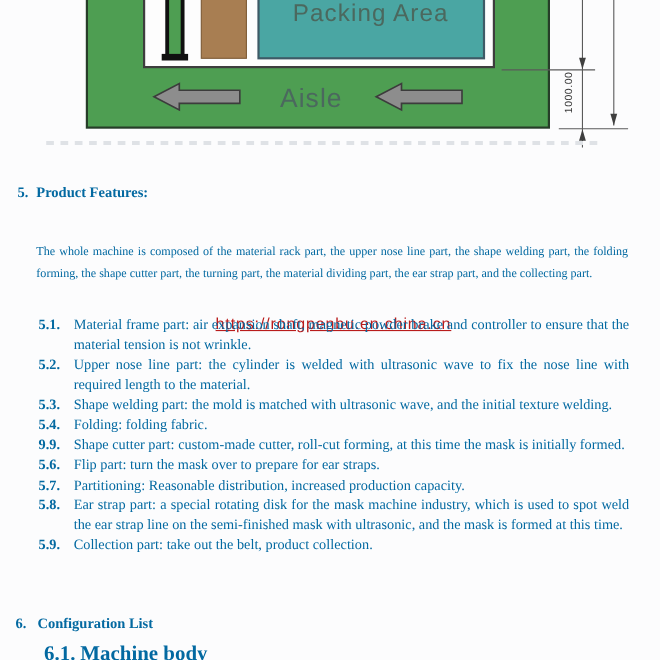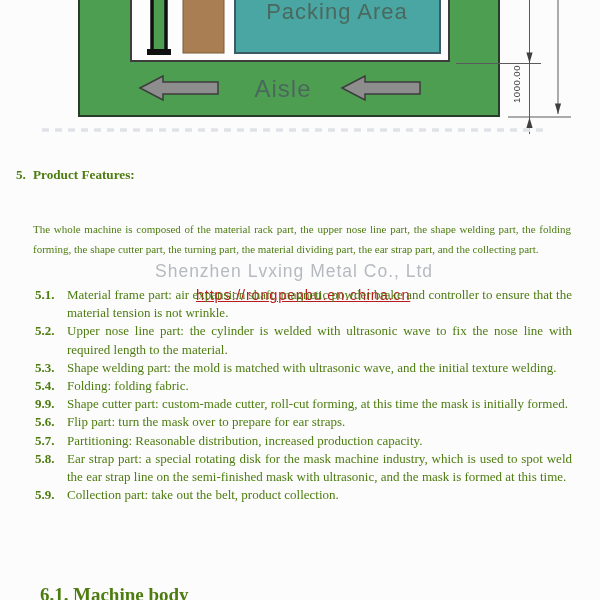--- a/index.html
+++ b/index.html
@@ -13,21 +13,21 @@
   .diagram text { font-family:"Liberation Sans", sans-serif; }
   .zone-label { fill:#4b685e; letter-spacing:1px; }
   .dim { stroke:#5a5a5a; stroke-width:1; fill:none; }
   .dim-head { fill:#3f3f3f; stroke:none; }
   .dim-text { fill:#3a3a3a; font-size:9.5px; letter-spacing:0.5px; }
   
   .wm { position:absolute; z-index:1; font-family:"Liberation Sans", sans-serif; white-space:nowrap; }
   .wm-company { left:155px; top:261px; font-size:17.5px; color:#b6babf; letter-spacing:1px; }
   .wm-url { left:196px; top:287px; font-size:14.5px; color:#b91c1c; letter-spacing:0.8px; text-decoration:underline; }
   
-  .content { position:absolute; left:0; top:0; width:600px; height:600px; z-index:2; color:#4d7c0f; }
+  .content { position:absolute; left:0; top:0; width:600px; height:600px; z-index:2; color:#0369a1; }
   .sec-heading { position:absolute; font-weight:bold; font-size:13.2px; white-space:nowrap; }
   .h5 { left:16px; top:167px; }
   .h5 .sec-num { display:inline-block; width:17px; }
   .h6 { left:14px; top:559px; }
   .h6 .sec-num { display:inline-block; width:20px; }
   .intro {
     position:absolute; left:33px; top:220px; width:538px; margin:0;
     font-size:11px; line-height:19.6px; text-align:justify;
   }
   .feature-list { position:absolute; left:35px; top:286px; width:537px; }
@@ -70,21 +70,20 @@
       <path class="dim" d="M558,0 V114"></path>
       <path class="dim-head" d="M529.5,63 L526.4,52.5 L532.6,52.5 Z"></path>
       <path class="dim-head" d="M529.5,117.5 L526.4,128 L532.6,128 Z"></path>
       <path class="dim-head" d="M558,114 L554.9,103.5 L561.1,103.5 Z"></path>
       <text class="dim-text" x="520" y="84" text-anchor="middle" transform="rotate(-90 520 84)">1000.00</text>
     </g>
 
     <path d="M42,130 H546" stroke="#dfe2e6" stroke-width="3.5" stroke-dasharray="7 6" fill="none"></path>
   </svg>
 
-  <div class="wm wm-company">Shenzhen Lvxing Metal Co., Ltd</div>
   <div class="wm wm-url">https://rongpenbu.en.china.cn</div>
 
   <div class="content">
 
     <div class="sec-heading h5">
       <span class="sec-num">5.</span><span class="sec-title">Product Features:</span>
     </div>
 
     <p class="intro">The whole machine is composed of the material rack part, the upper nose line part, the shape welding part, the folding forming, the shape cutter part, the turning part, the material dividing part, the ear strap part, and the collecting part.</p>
 
@@ -120,19 +119,22 @@
       <div class="feature-item">
         <span class="item-num">5.8.</span>
         <span class="item-text">Ear strap part: a special rotating disk for the mask machine industry, which is used to spot weld the ear strap line on the semi-finished mask with ultrasonic, and the mask is formed at this time.</span>
       </div>
       <div class="feature-item">
         <span class="item-num">5.9.</span>
         <span class="item-text">Collection part: take out the belt, product collection.</span>
       </div>
     </div>
 
+    <div class="sec-heading h6">
+      <span class="sec-num">6.</span><span class="sec-title">Configuration List</span>
+    </div>
 
     <div class="sub-heading">
       <span class="sub-num">6.1.</span><span>Machine body</span>
     </div>
 
   </div>
 </div>
 
 </body></html>

